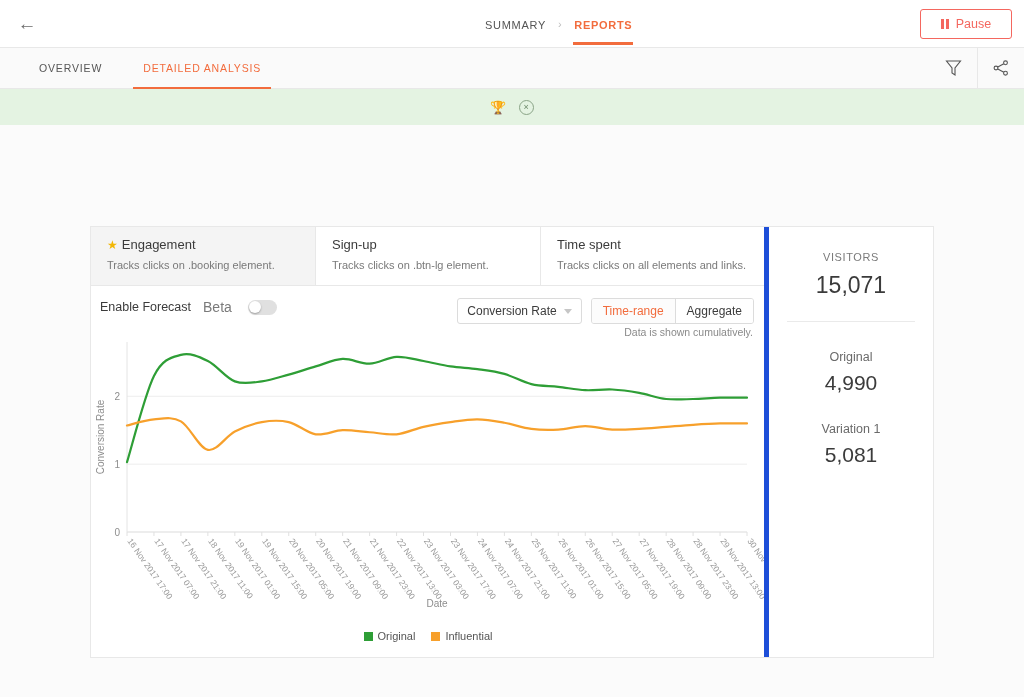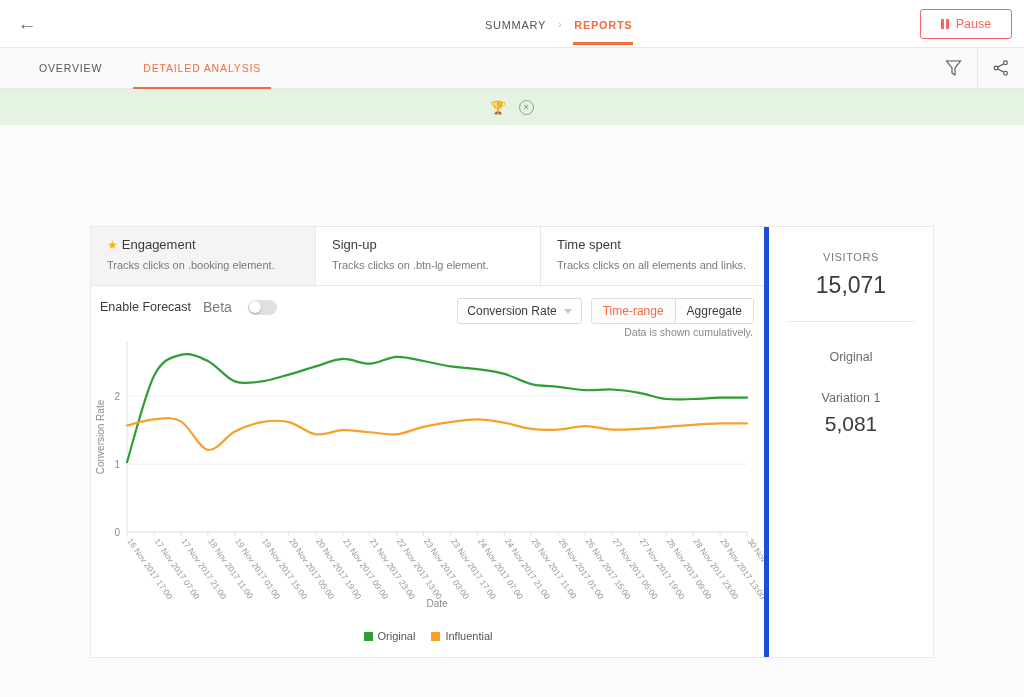--- a/index.html
+++ b/index.html
@@ -364,20 +364,21 @@
     </div>
 
     <div class="card-right">
       <div class="stat-block">
         <div class="stat-cap">VISITORS</div>
         <div class="stat-val">15,071</div>
       </div>
       <div class="hr"></div>
       <div style="margin-top:28px;">
         <div class="stat-sm-cap">Original</div>
+        <div class="stat-sm-val">4,990</div>
       </div>
       <div style="margin-top:27px;">
         <div class="stat-sm-cap">Variation 1</div>
         <div class="stat-sm-val">5,081</div>
       </div>
     </div>
   </div>
 </div>
 
 </body></html>

